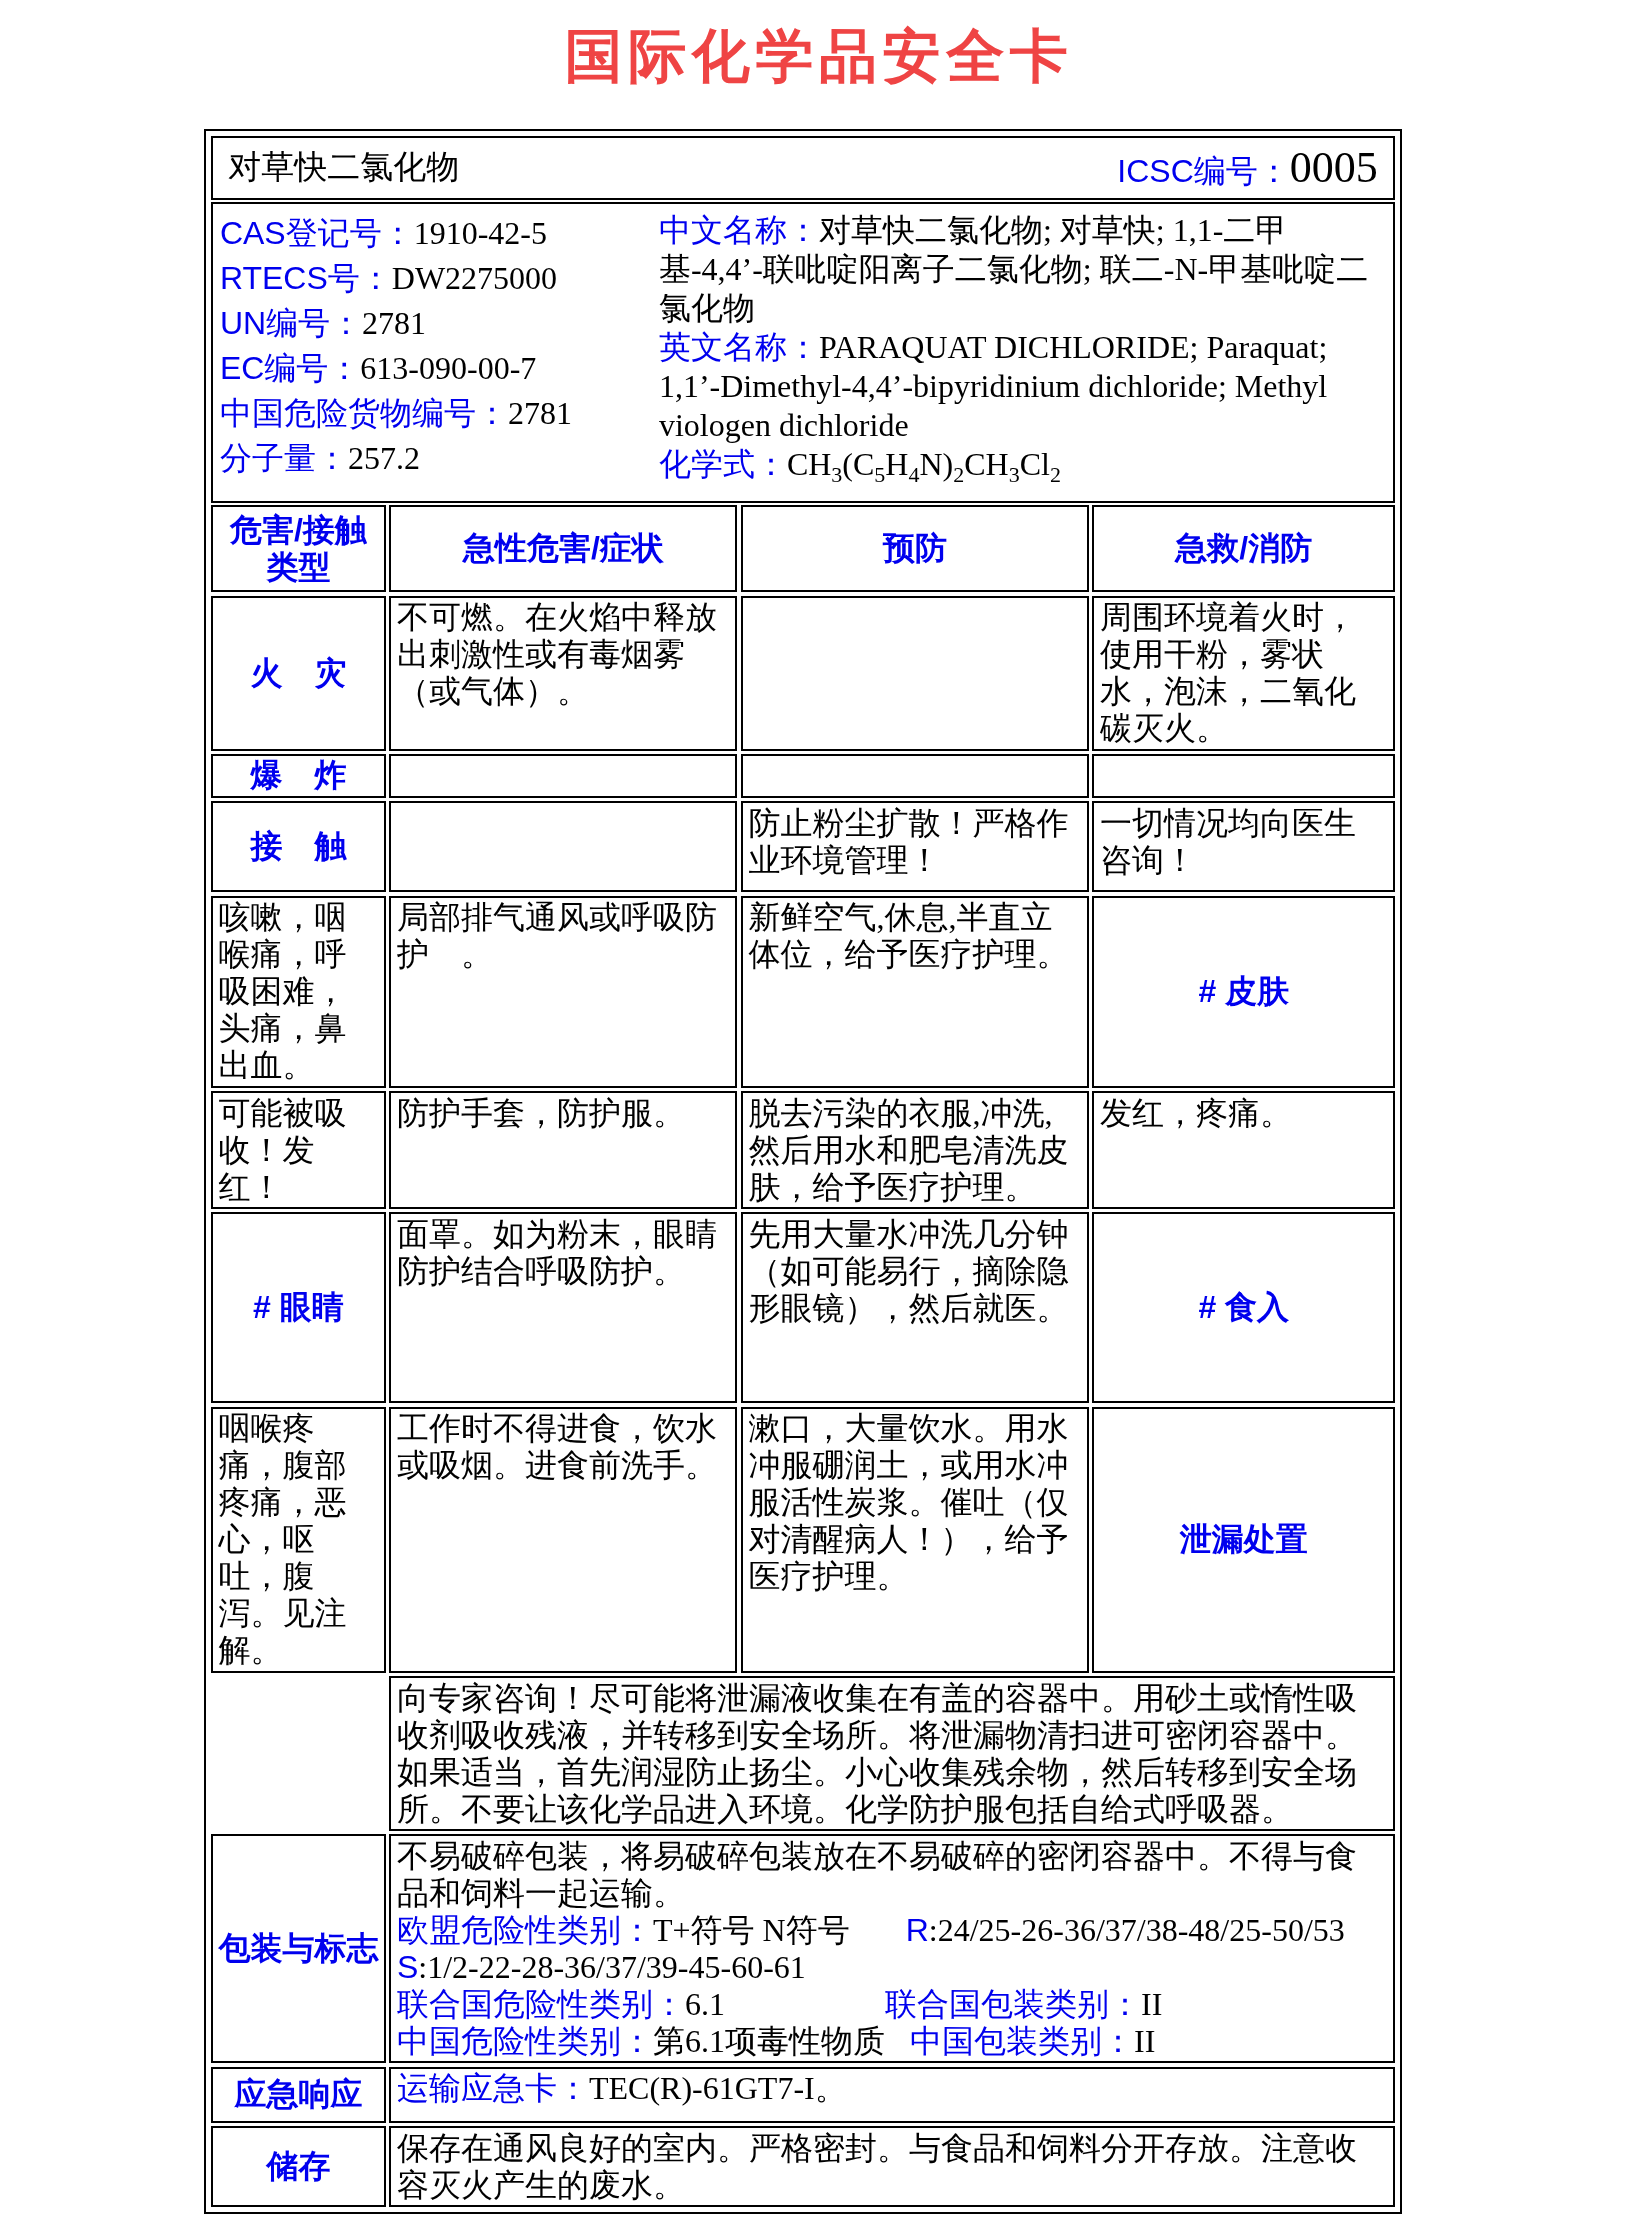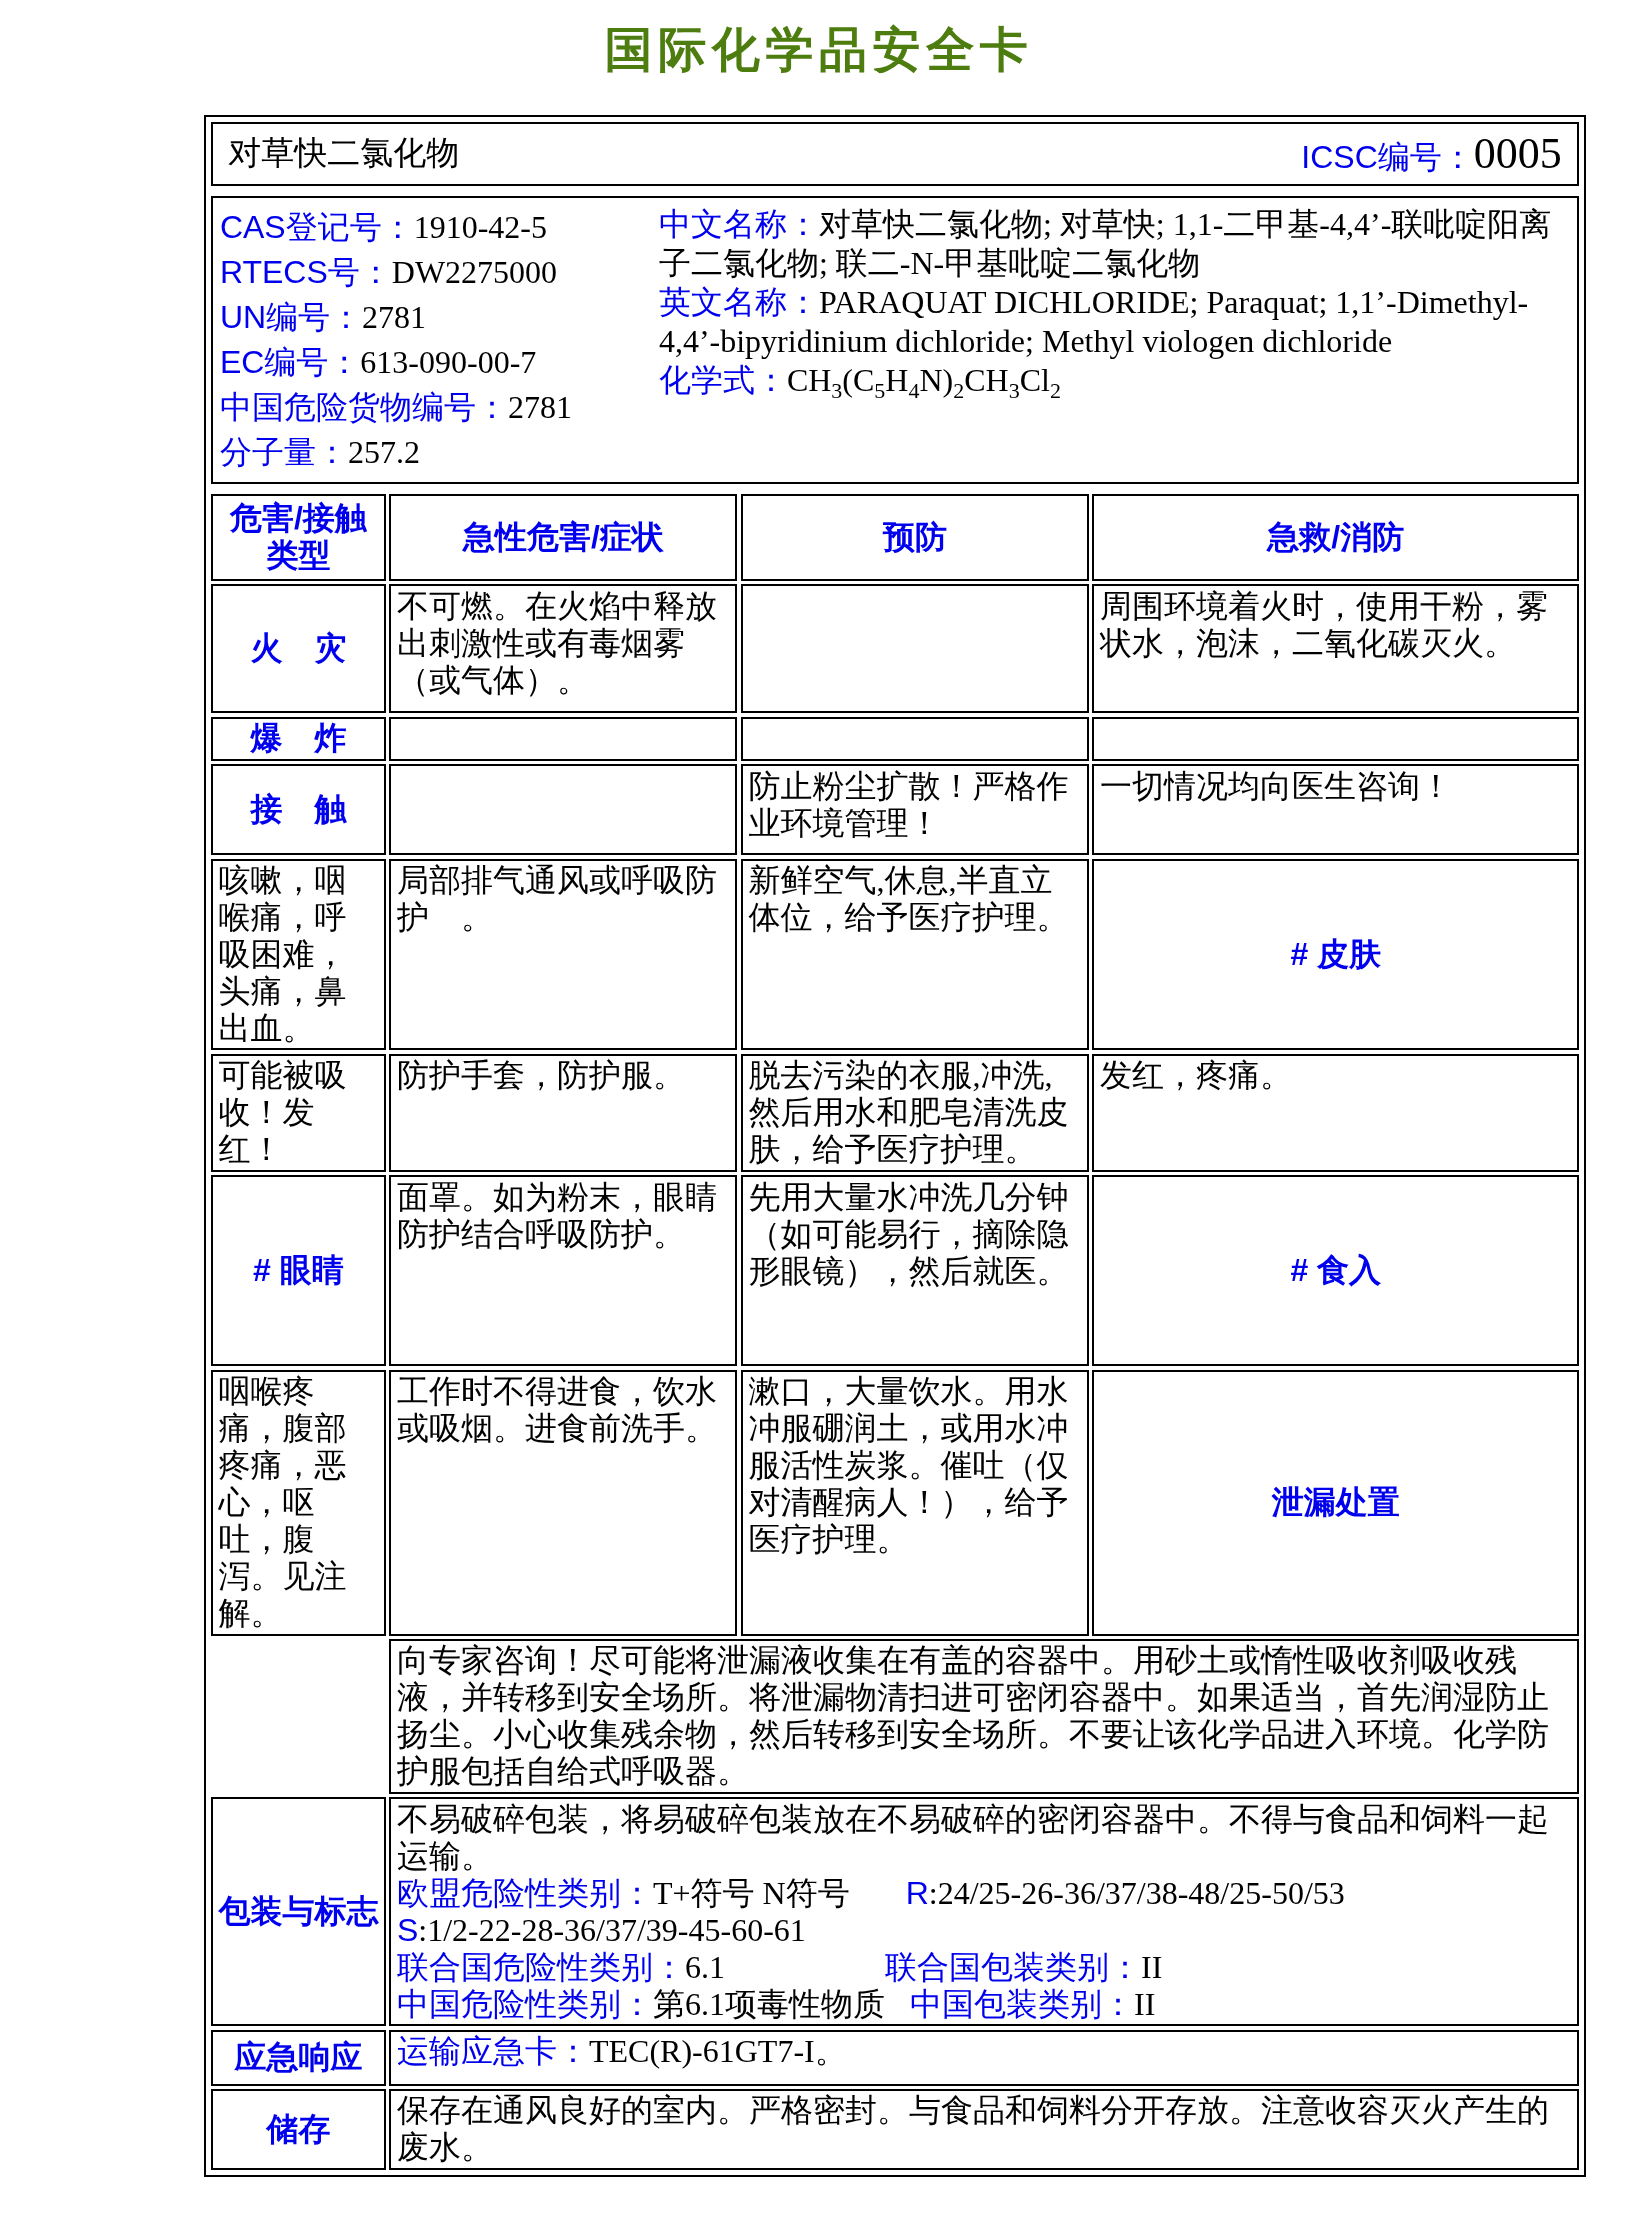--- a/index.html
+++ b/index.html
@@ -4,26 +4,26 @@
 <style>
   html,body{margin:0;padding:0;}
   body{
     width:1646px;height:2216px;background:#ffffff;color:#000;
     font-family:"Liberation Serif","DejaVu Serif",serif;
     -webkit-font-smoothing:antialiased;
   }
   .page-title{
     margin:18px 8px 0 0;text-align:center;
     font-family:"Liberation Sans","DejaVu Sans",sans-serif;
-    font-weight:700;font-size:48px;letter-spacing:5.6px;color:#4d7c0f;
+    font-weight:700;font-size:58px;letter-spacing:5.6px;color:#ef4444;
   }
   .card{
-    margin:33px 0 0 204px;width:1382px;box-sizing:border-box;
+    margin:33px 0 0 204px;width:1198px;box-sizing:border-box;
     border:2.8px solid #000;padding:4.9px;
-    display:flex;flex-direction:column;gap:10px;
+    display:flex;flex-direction:column;gap:2px;
     background:#fff;
   }
   .box{border:2.8px solid #000;box-sizing:border-box;background:#fff;}
   .lab{
     color:#0000ee;
     font-family:"Liberation Sans","DejaVu Sans",sans-serif;
     font-weight:400;
   }
   .val{color:#000;}
   

